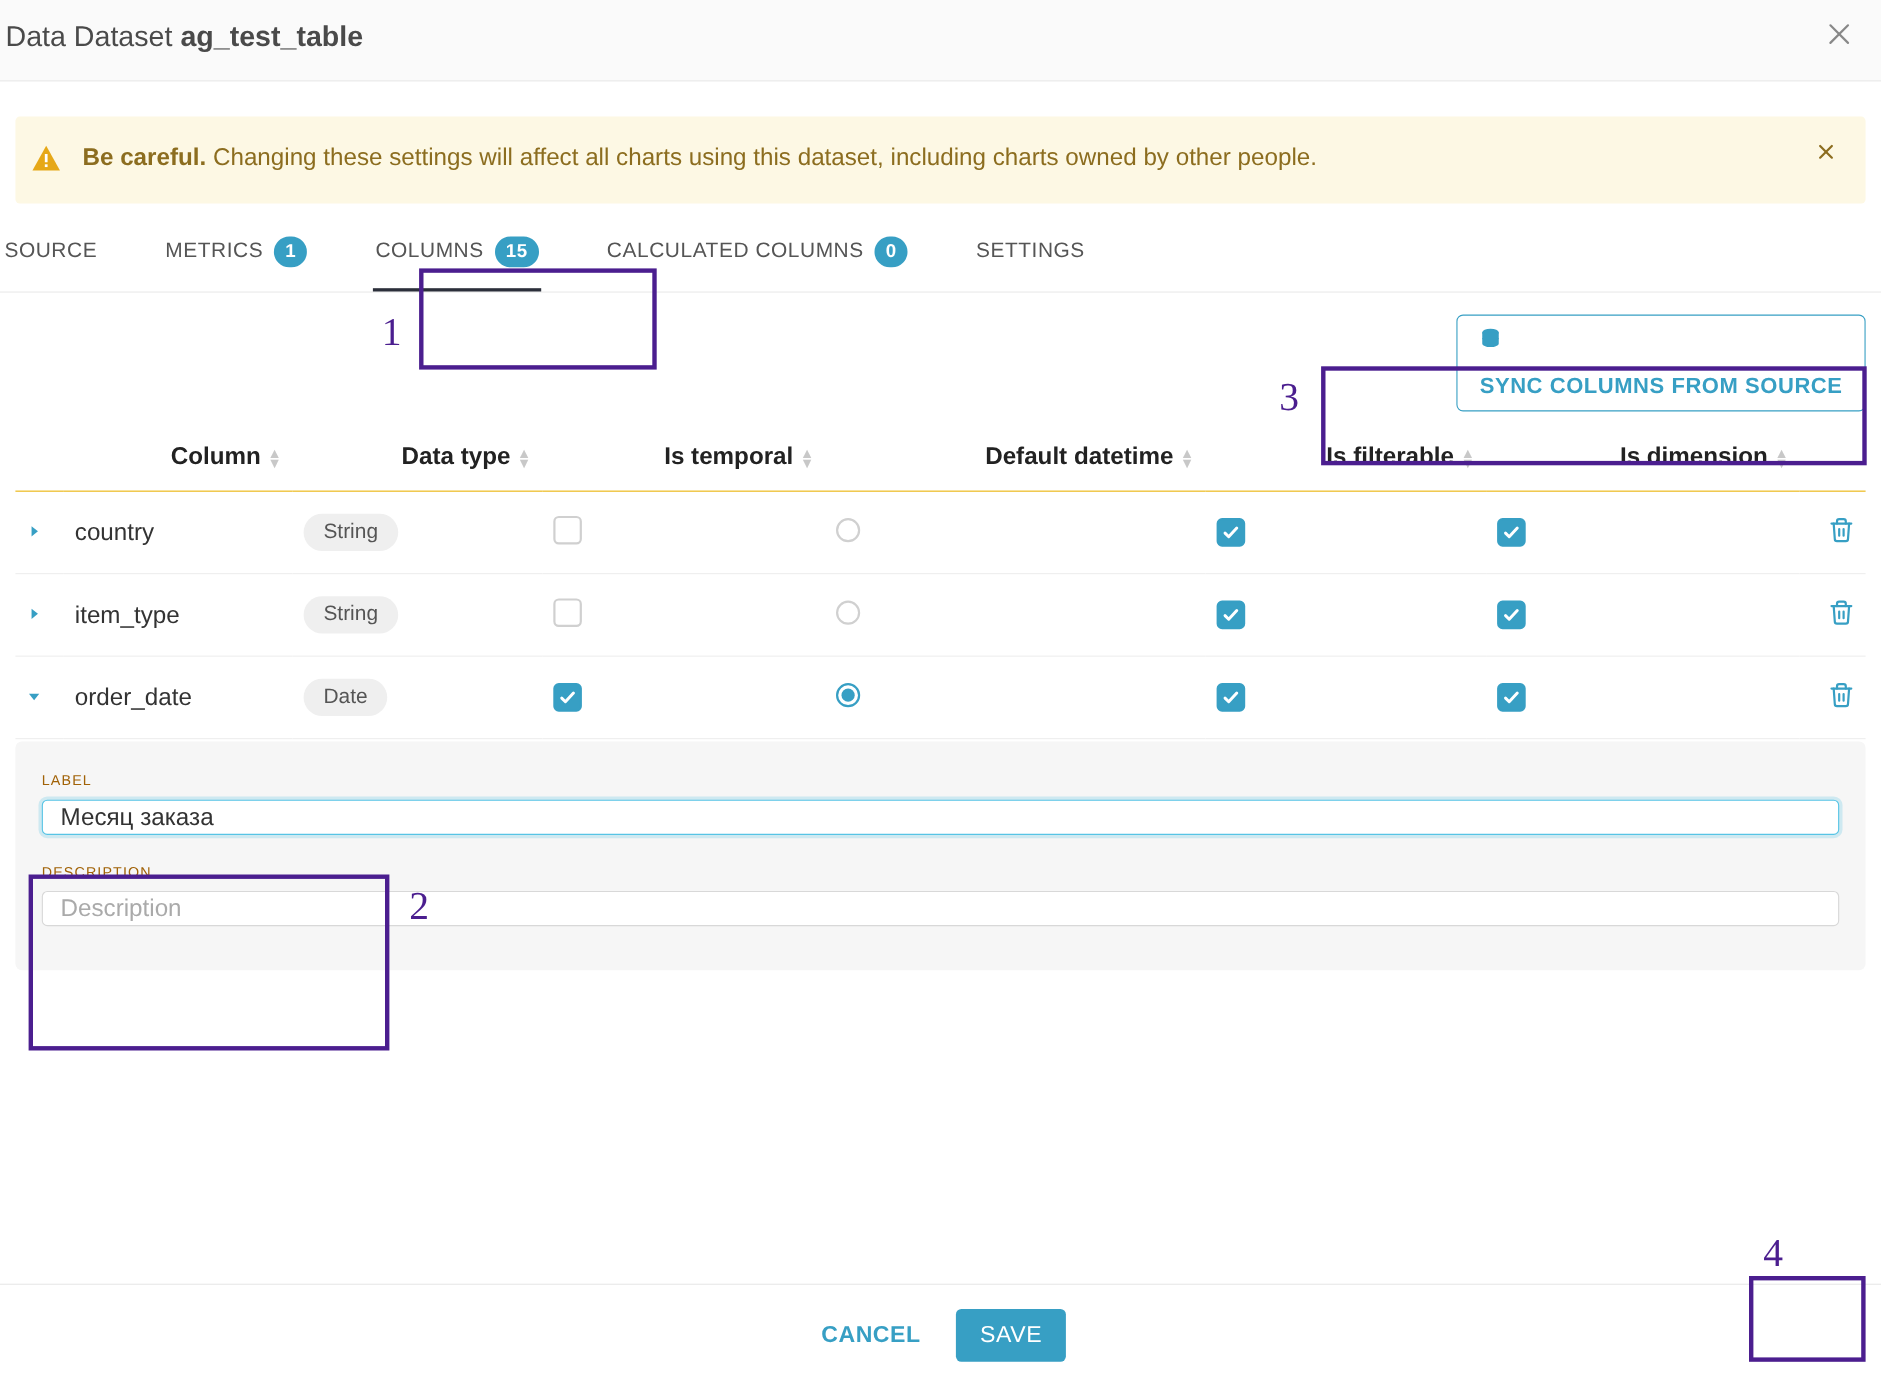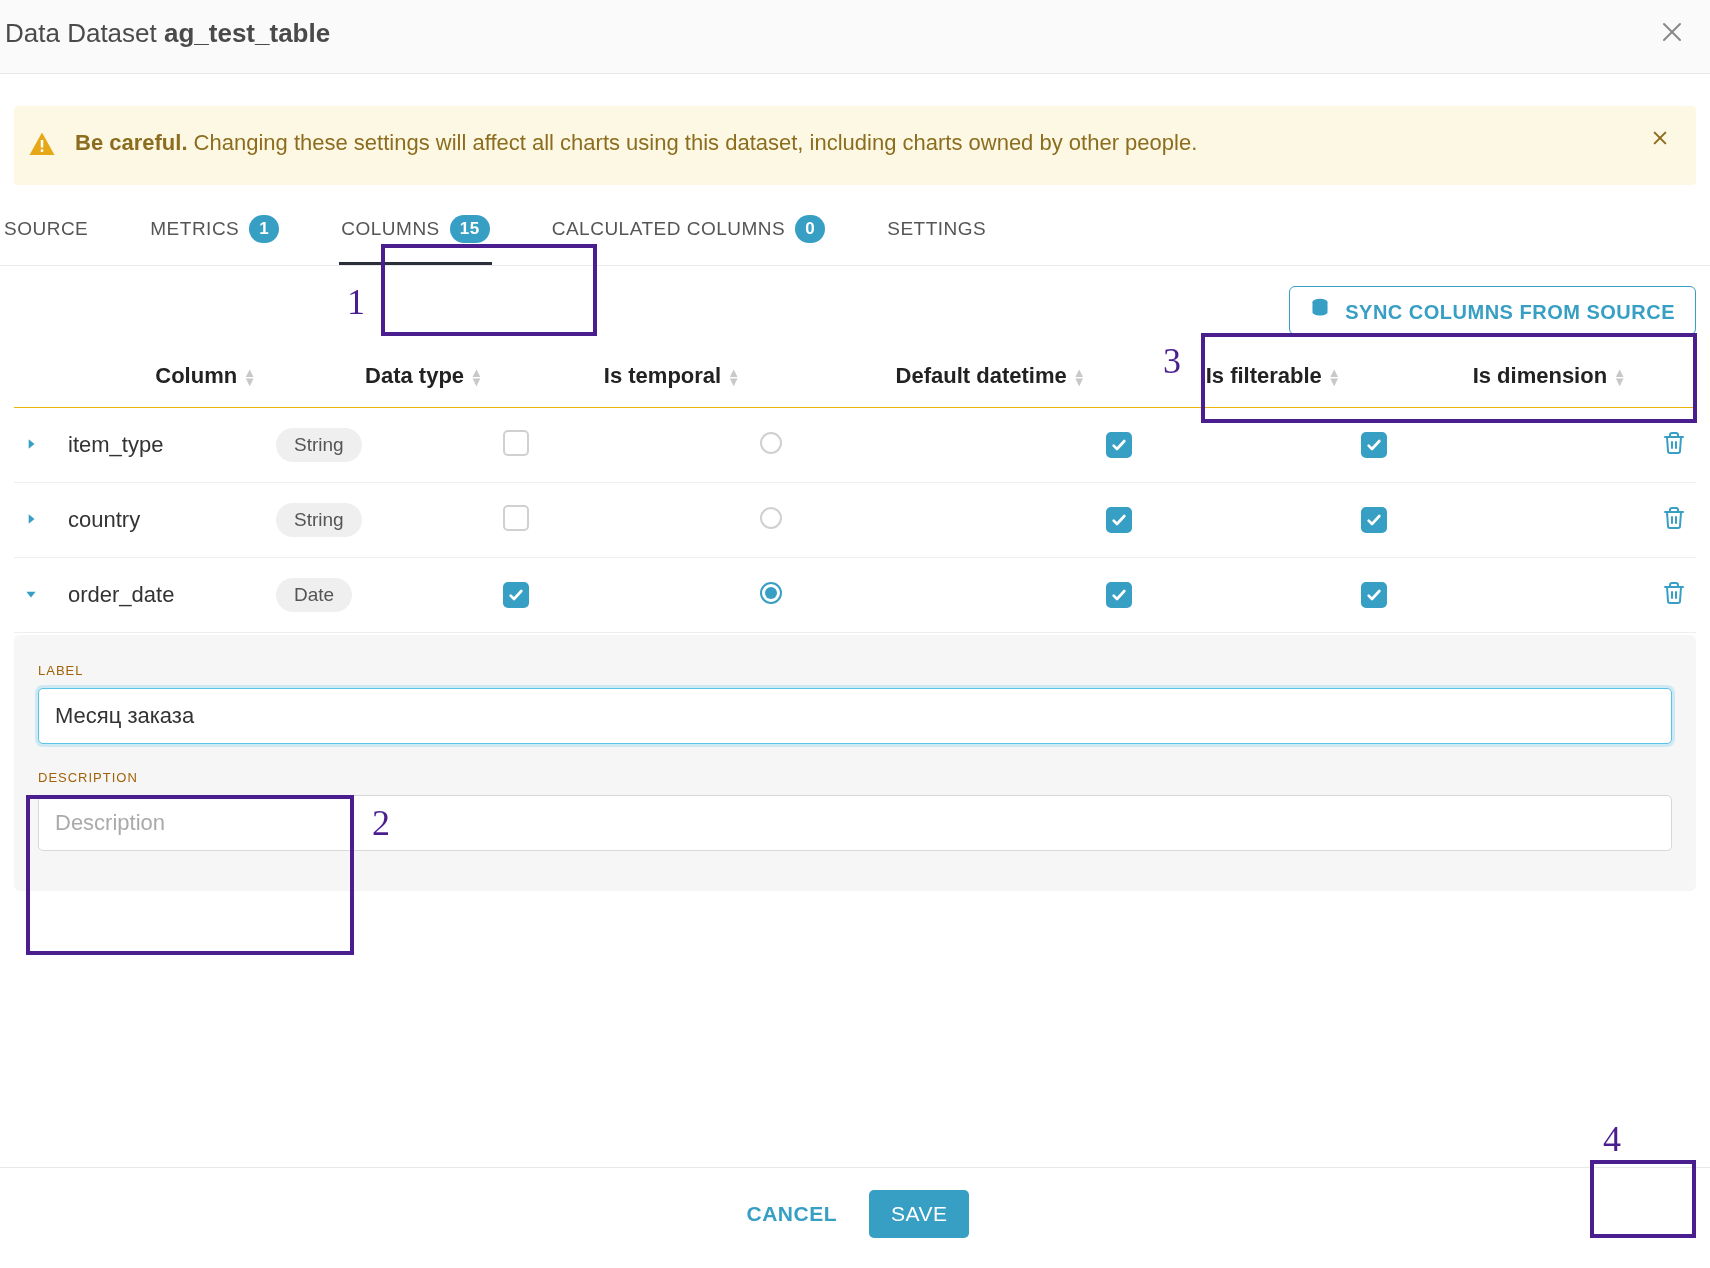--- a/index.html
+++ b/index.html
@@ -108,22 +108,23 @@
     border: 1.5px solid #379fc4;
     color: #379fc4;
     background: #fff;
     border-radius: 6px;
     padding: 10px 20px;
     font-size: 20px;
     font-weight: 700;
     letter-spacing: 0.5px;
     cursor: pointer;
     display: inline-flex;
-    align-items: flex-end;
+    align-items: flex-start;
     gap: 15px;
+    flex-direction: column;
   }
   .db-icon { display:inline-block; }
   .table-wrap {
     padding: 0 14px;
   }
   table.cols {
     width: 100%;
     border-collapse: collapse;
   }
   table.cols th {
@@ -210,21 +211,21 @@
   .field-label {
     font-size: 13px;
     letter-spacing: 1px;
     color: #a16207;
     margin-bottom: 10px;
   }
   .txt-input {
     width: 100%;
     border: 1px solid #d8d8d8;
     border-radius: 5px;
-    padding: 14px 16px;
+    padding: 2px 16px;
     font-size: 22px;
     background: #fff;
     color: #333;
   }
   .txt-input.focused {
     border-color: #57c4e5;
     box-shadow: 0 0 0 3px rgba(87,196,229,0.25);
     outline: none;
   }
   .txt-input::placeholder { color: #aaa; }
@@ -357,21 +358,21 @@
         <th><span>Is filterable</span><span class="sort-arrows">▲<br>▼</span></th>
         <th><span>Is dimension</span><span class="sort-arrows">▲<br>▼</span></th>
         <th></th>
       </tr>
     </thead>
     <tbody id="rows-body">
         <tr>
           <td><span class="expander"><svg width="14" height="14" viewBox="0 0 24 24" fill="#379fc4">
                 <polygon points="8,4 18,12 8,20"></polygon>
               </svg></span></td>
-          <td><span class="colname">item_type</span></td>
+          <td><span class="colname">country</span></td>
           <td><span class="pill">String</span></td>
           <td><span class="chk"></span></td>
           <td><span class="radio"></span></td>
           <td><span class="chk on">
               <svg width="16" height="16" viewBox="0 0 24 24" fill="none" stroke="#fff" stroke-width="4" stroke-linecap="round" stroke-linejoin="round">
                 <polyline points="4 13 9 18 20 6"></polyline>
               </svg>
             </span></td>
           <td><span class="chk on">
               <svg width="16" height="16" viewBox="0 0 24 24" fill="none" stroke="#fff" stroke-width="4" stroke-linecap="round" stroke-linejoin="round">
@@ -382,21 +383,21 @@
                 <polyline points="3 6 5 6 21 6"></polyline>
                 <path d="M19 6l-1 14a2 2 0 0 1-2 2H8a2 2 0 0 1-2-2L5 6"></path>
                 <path d="M10 11v6M14 11v6"></path>
                 <path d="M8 6V4a2 2 0 0 1 2-2h4a2 2 0 0 1 2 2v2"></path>
               </svg></span></td>
         </tr>
         <tr>
           <td><span class="expander"><svg width="14" height="14" viewBox="0 0 24 24" fill="#379fc4">
                 <polygon points="8,4 18,12 8,20"></polygon>
               </svg></span></td>
-          <td><span class="colname">country</span></td>
+          <td><span class="colname">item_type</span></td>
           <td><span class="pill">String</span></td>
           <td><span class="chk"></span></td>
           <td><span class="radio"></span></td>
           <td><span class="chk on">
               <svg width="16" height="16" viewBox="0 0 24 24" fill="none" stroke="#fff" stroke-width="4" stroke-linecap="round" stroke-linejoin="round">
                 <polyline points="4 13 9 18 20 6"></polyline>
               </svg>
             </span></td>
           <td><span class="chk on">
               <svg width="16" height="16" viewBox="0 0 24 24" fill="none" stroke="#fff" stroke-width="4" stroke-linecap="round" stroke-linejoin="round">

